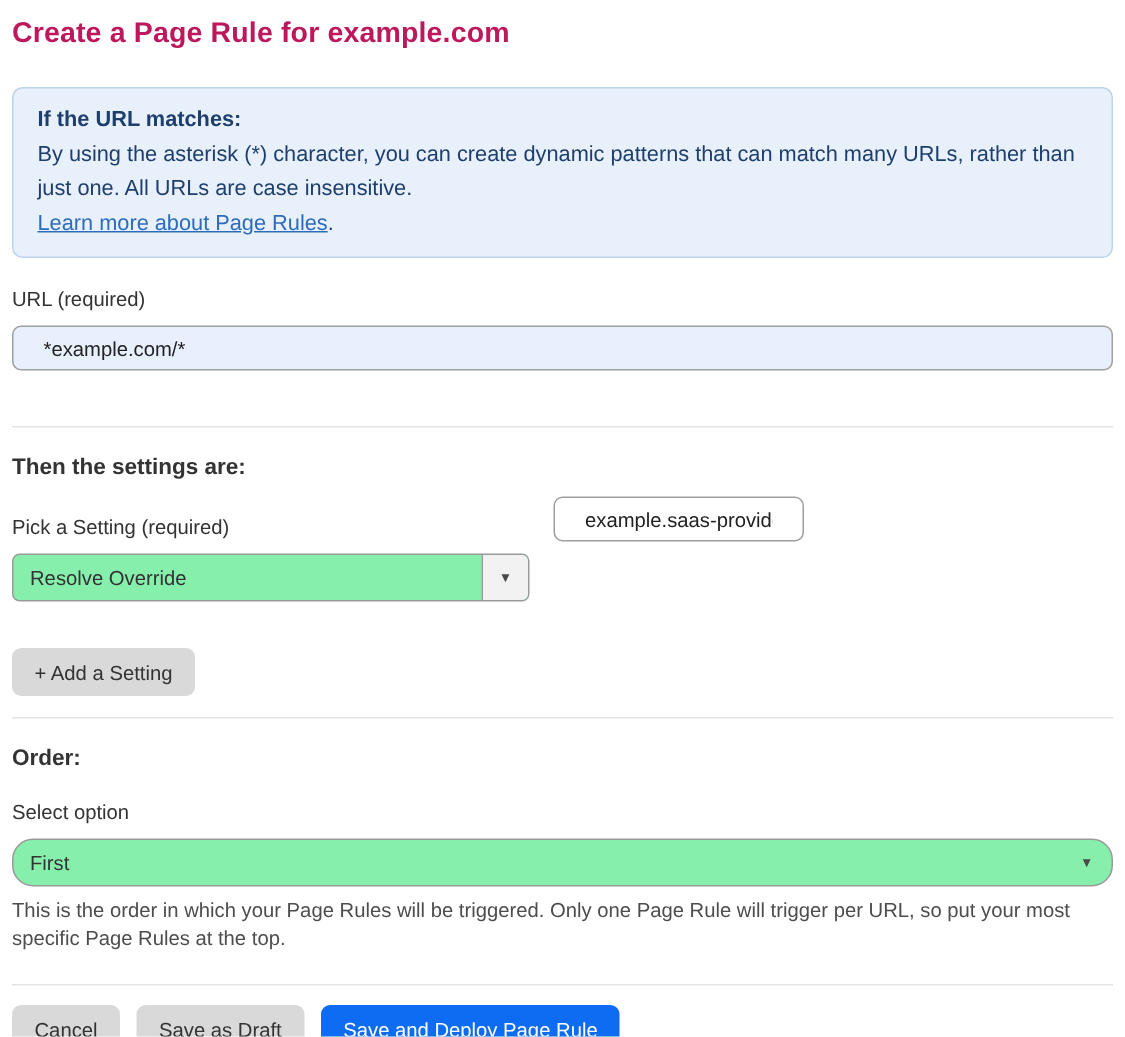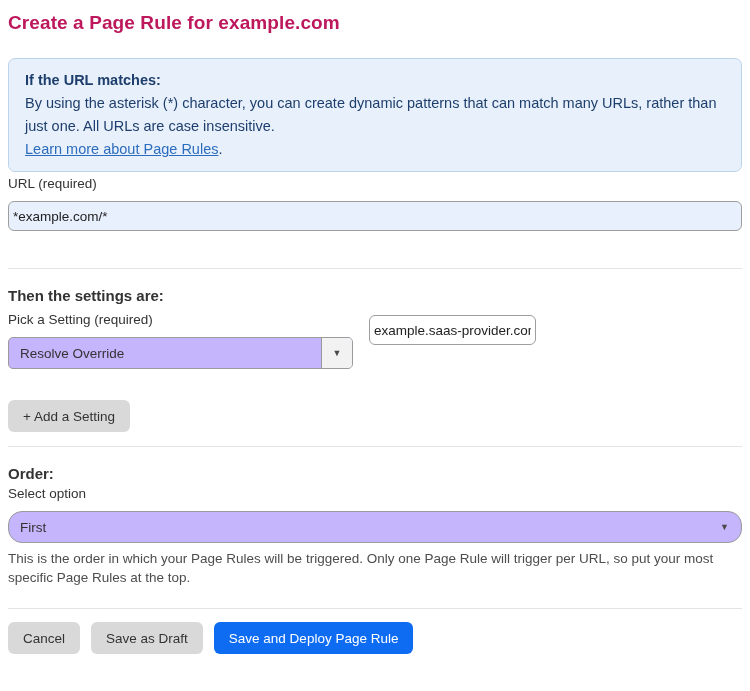--- a/index.html
+++ b/index.html
@@ -32,31 +32,31 @@
   .info-heading { font-weight: 700; }
   .info-link {
     color: #2c6cbe;
     text-decoration: underline;
     cursor: pointer;
   }
 
   .field-label {
     font-size: 13.5px;
     color: #333;
-    margin-top: 4px;
+    margin-top: 20px;
     margin-bottom: 10px;
   }
 
   input.text-input {
     font-family: "Liberation Sans", sans-serif;
     font-size: 13.5px;
     color: #222;
     border: 1px solid #9e9e9e;
     border-radius: 6px;
-    padding: 0 4px;
+    padding: 0 20px;
     height: 30px;
     outline: none;
   }
   .url-input {
     width: 100%;
     background: #e8f0fe;
   }
 
   .divider {
     border: none;
@@ -77,21 +77,21 @@
   .settings-row { display: flex; margin-top: 4px; }
   .col-left { width: 345px; }
   .col-right { margin-left: 16px; margin-top: 7px; }
 
   .select-box {
     display: flex;
     align-items: center;
     height: 32px;
     border: 1px solid #9a9a9a;
     border-radius: 5px;
-    background: #c4b5fd;
+    background: #86efac;
     cursor: pointer;
     overflow: hidden;
   }
   .select-box .select-text {
     flex: 1;
     padding: 0 11px;
     font-size: 13.5px;
     color: #333;
     white-space: nowrap;
   }

